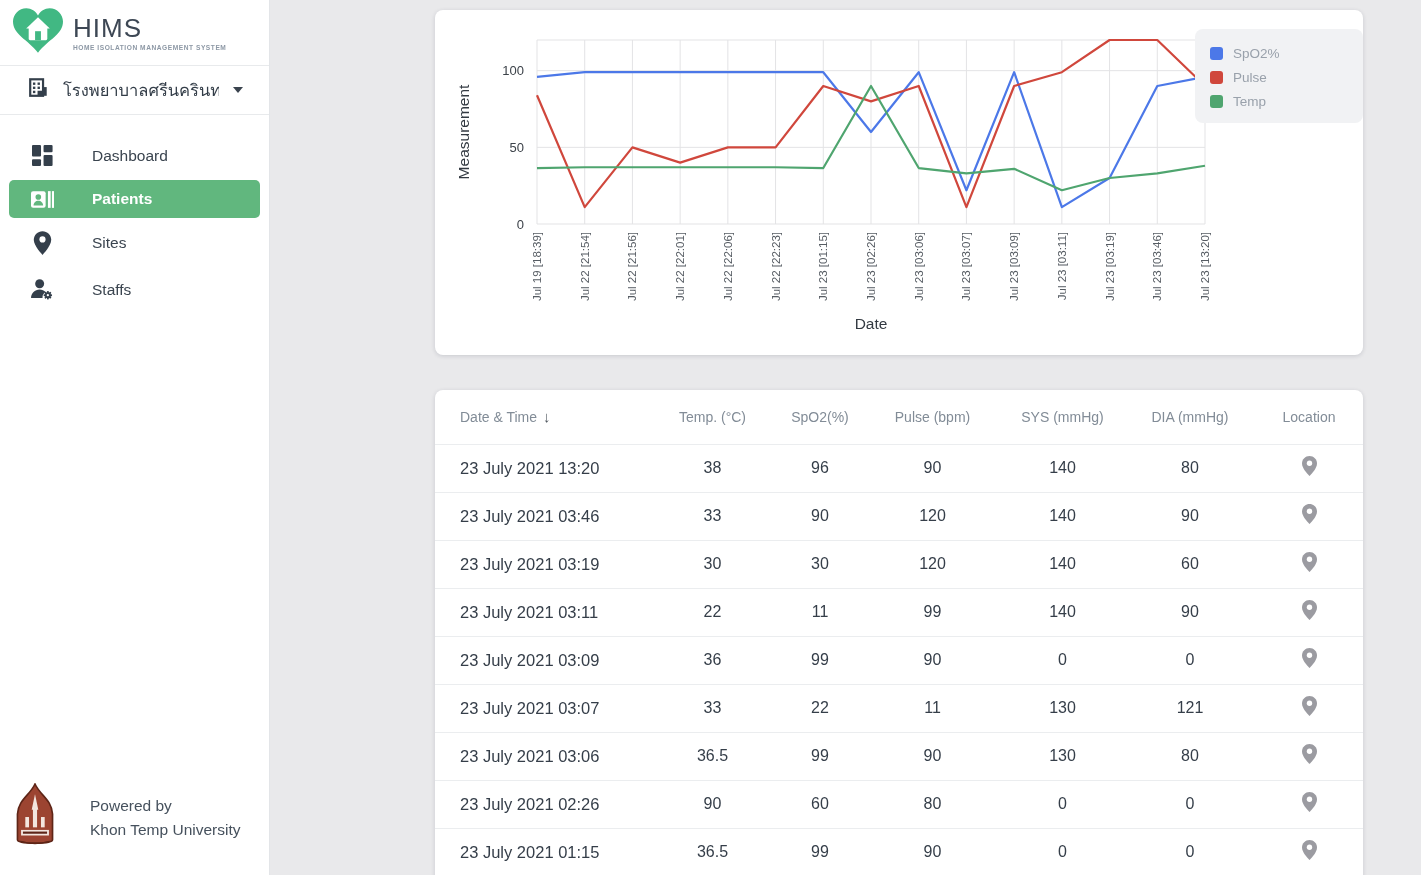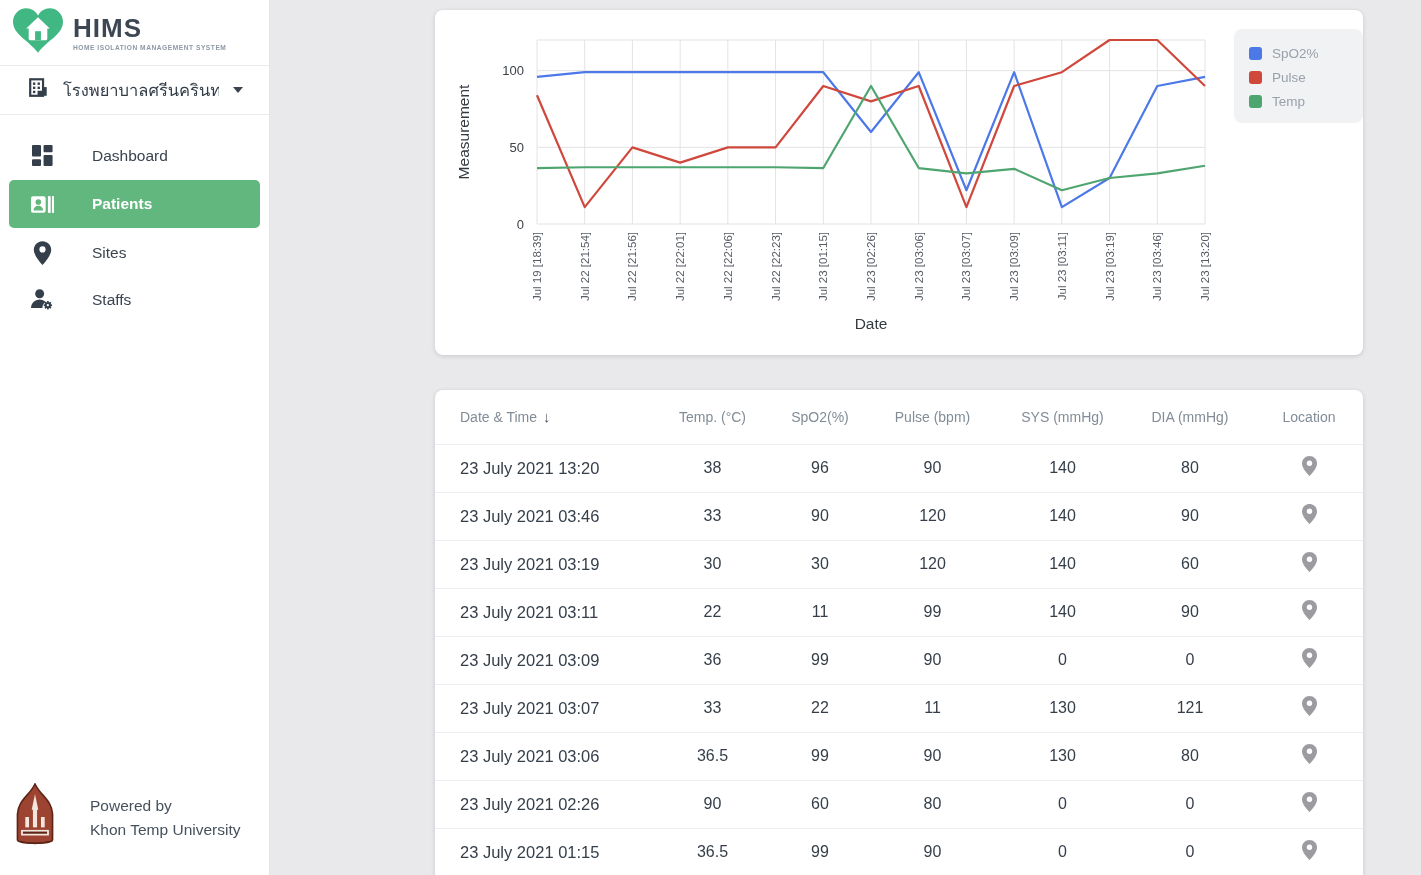--- a/index.html
+++ b/index.html
@@ -4,44 +4,44 @@
 <style>
   * { margin:0; padding:0; box-sizing:border-box; }
   html,body { width:1421px; height:875px; overflow:hidden;
     font-family:"Liberation Sans", sans-serif; background:#e9e9eb; }
 
   
   .sidebar { position:fixed; left:0; top:0; width:270px; height:875px;
     background:#fff; border-right:1px solid #e3e5e8; display:flex; flex-direction:column; z-index:5; }
   .logo-row { display:flex; align-items:center; gap:10px; padding:8px 10px 8px 13px;
     border-bottom:1px solid #e8eaec; min-height:61px; }
-  .logo-title { font-size:26px; font-weight:bold; color:#3d4754; letter-spacing:1px; line-height:1; }
+  .logo-title { font-size:26px; font-weight:normal; color:#3d4754; letter-spacing:1px; line-height:1; }
   .logo-tag { font-size:6.6px; font-weight:bold; color:#8d98a5; letter-spacing:.55px; margin-top:3px; }
   .hospital { display:flex; align-items:center; gap:14px; padding:0 14px 0 27px; height:49px;
     border-bottom:1px solid #e8eaec; cursor:pointer; }
   .hospital-name { font-size:16.5px; color:#333d48; flex:1; white-space:nowrap; overflow:hidden; }
   .caret { width:0; height:0; border-left:5.5px solid transparent; border-right:5.5px solid transparent;
     border-top:6.5px solid #3a434e; margin-right:12px; }
   nav { margin-top:16px; }
   .nav-item { display:flex; align-items:center; height:45px; padding-left:30px; gap:38px;
     color:#3a444f; cursor:pointer; margin:2px 0; }
   .nav-item .nav-ic { width:24px; display:flex; justify-content:center; color:#343f4b; }
   .nav-item .nav-lb { font-size:15.5px; font-weight:500; }
   .nav-item.active { background:#61b77e; border-radius:5px; margin:2px 9px; padding-left:21px;
-    height:48px; color:#fff; }
+    height:38px; color:#fff; }
   .nav-item.active .nav-ic { color:#fff; }
   .nav-item.active .nav-lb { font-weight:bold; }
   .side-footer { margin-top:auto; display:flex; align-items:center; gap:32px; padding:12px 12px 22px 12px; }
   .side-footer .txt { font-size:15.5px; color:#46515d; line-height:1.55; }
 
   
   .main { margin-left:270px; padding:10px 58px 0 165px; }
   .card { background:#fff; border-radius:8px; box-shadow:0 1px 4px rgba(30,35,60,.16); }
   .chart-card { width:928px; height:345px; position:relative; }
-  .legend { position:absolute; top:19px; right:0; width:129px; background:#f1f2f4;
+  .legend { position:absolute; top:19px; right:0; width:168px; background:#f1f2f4;
     border-radius:8px; padding:12px 8px 10px 15px; }
   .lg-row { display:flex; align-items:center; gap:10px; height:24px; }
   .lg-row .sw { width:13px; height:13px; border-radius:3px; flex:0 0 auto; }
   .lg-row .lb { font-size:13.5px; color:#99a1ab; }
   .xtick { font-size:11.5px; fill:#565c63; }
   .ytick { font-size:13px; fill:#3c4249; }
   .axis-title { font-size:15.5px; fill:#333a42; }
 
   .table-card { width:928px; margin-top:35px; min-height:530px; border-radius:8px 8px 0 0; }
   table { width:100%; border-collapse:collapse; table-layout:fixed; }

